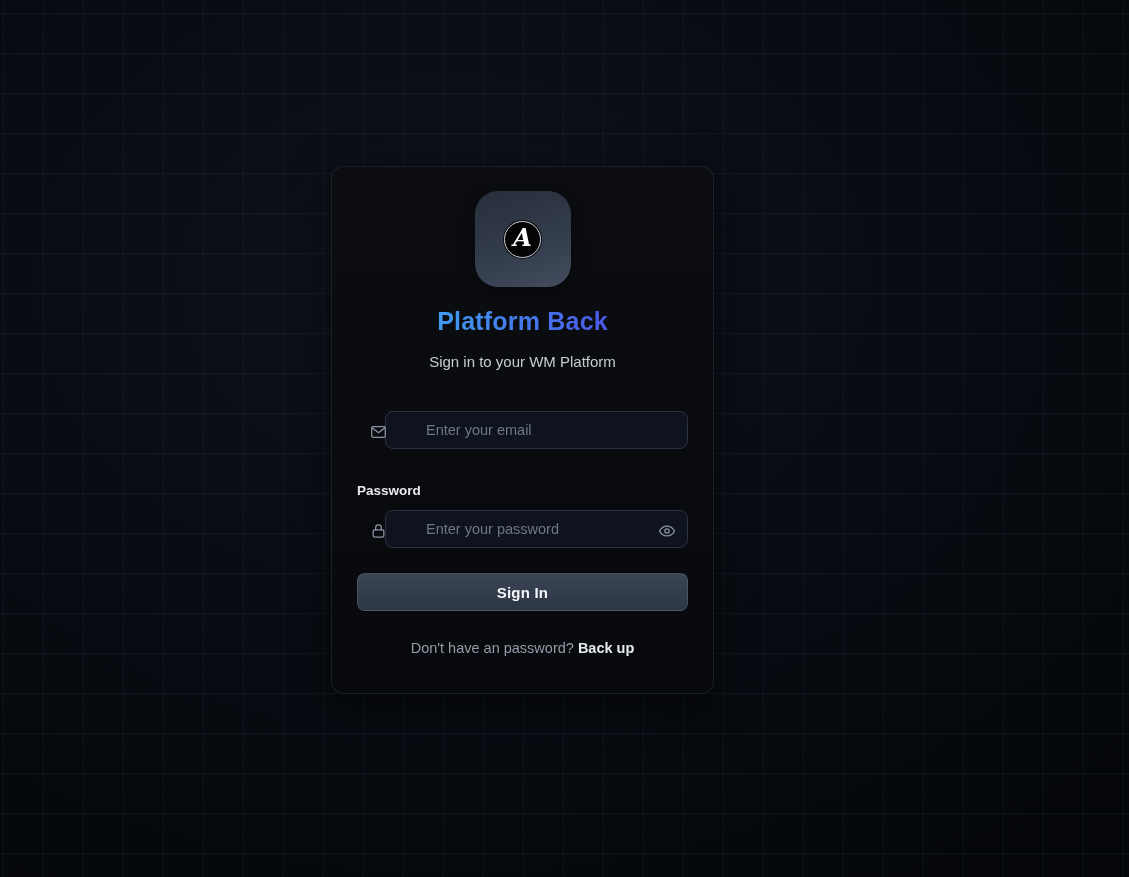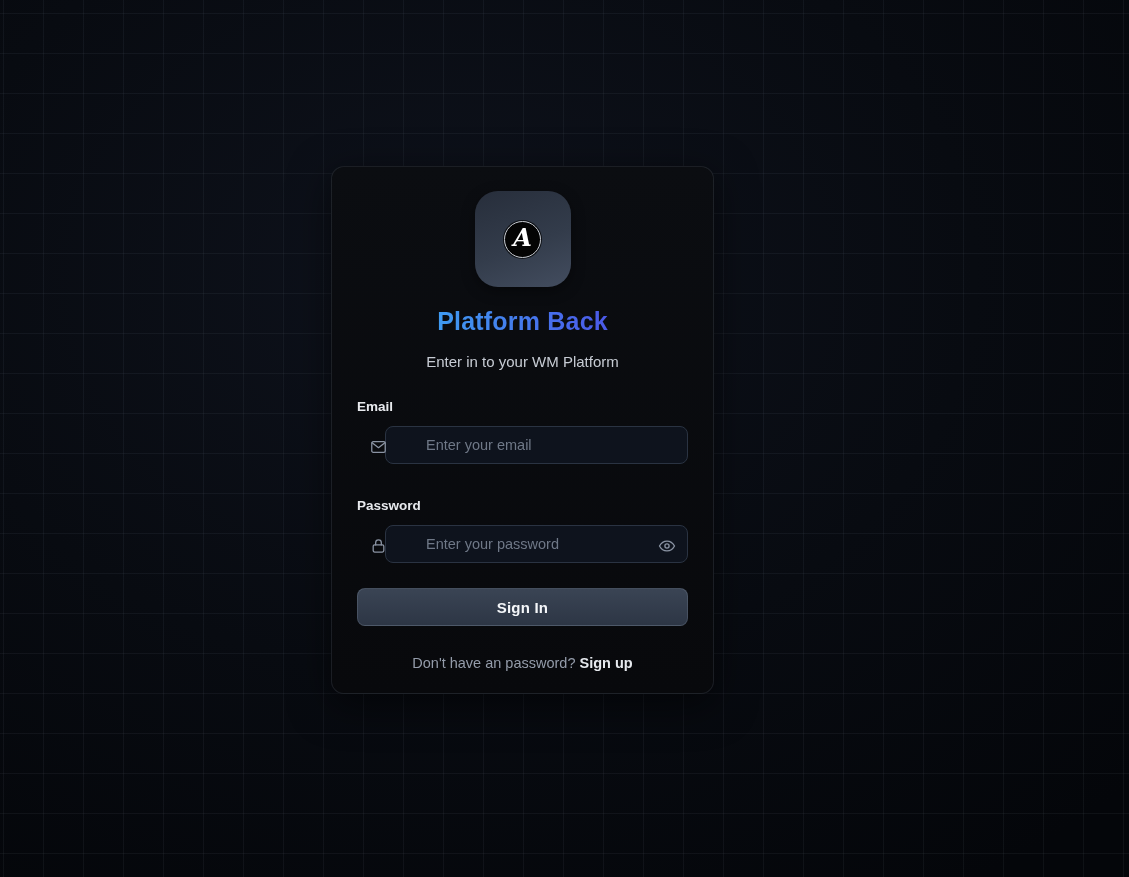--- a/index.html
+++ b/index.html
@@ -174,24 +174,23 @@
 <div class="login-card">
 
   <div class="logo-tile">
     <div class="logo-circle">
       <span class="logo-letter">A</span>
     </div>
   </div>
 
   <div class="title">Platform Back</div>
 
-  <div class="subtitle">Enter in to your WM Platform</div>
+  <div class="subtitle">Sign in to your WM Platform</div>
 
   <div class="field-group first">
-    <label class="field-label">Email</label>
     <div class="input-wrap">
       <span class="input-icon">
         <svg viewBox="0 0 24 24" fill="none" stroke="currentColor" stroke-width="1.8" stroke-linecap="round" stroke-linejoin="round">
           <rect x="2.5" y="4.5" width="19" height="15" rx="2"></rect>
           <path d="M3 6l9 7 9-7"></path>
         </svg>
       </span>
       <input class="text-input" type="email" placeholder="Enter your email" style="">
     </div>
   </div>
@@ -211,16 +210,16 @@
           <path d="M2 12s3.5-6.5 10-6.5S22 12 22 12s-3.5 6.5-10 6.5S2 12 2 12z"></path>
           <circle cx="12" cy="12" r="2.8"></circle>
         </svg>
       </button>
     </div>
   </div>
 
   <button class="submit-btn" type="button">Sign In</button>
 
   <div class="footer-row">
-    <span>Don't have an password?</span><a class="signup-link">Sign up</a>
+    <span>Don't have an password?</span><a class="signup-link">Back up</a>
   </div>
 
 </div>
 
 </body></html>

